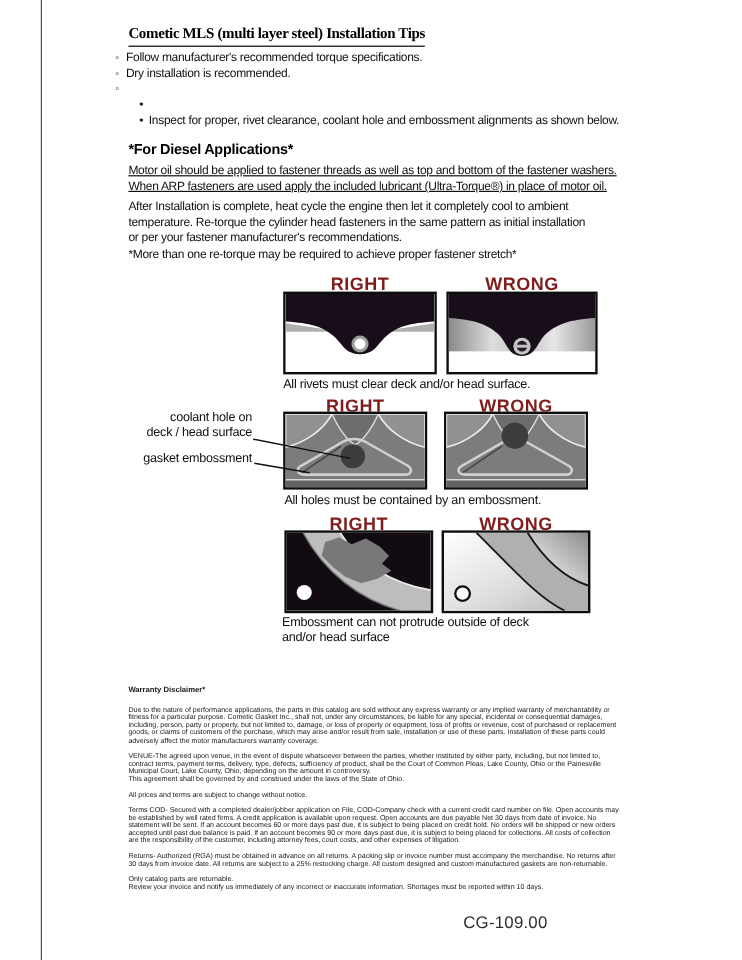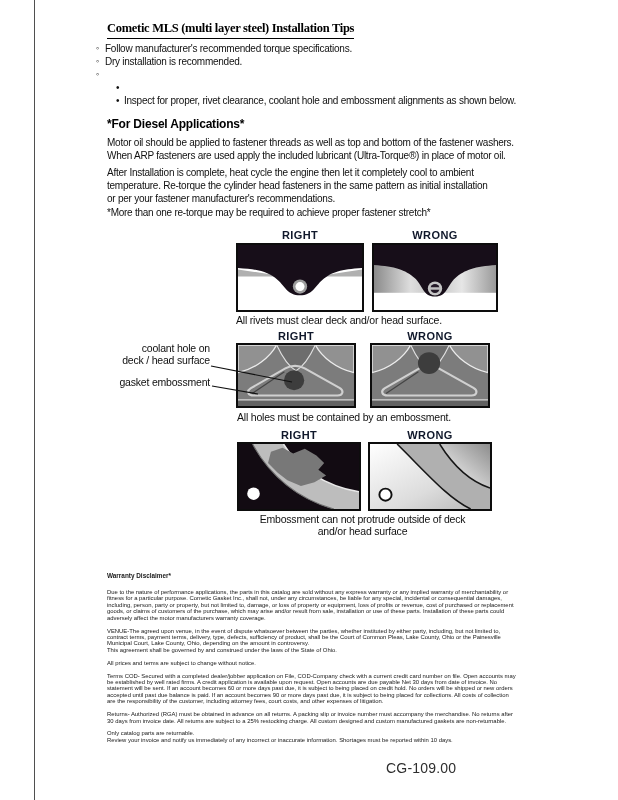--- a/index.html
+++ b/index.html
@@ -13,45 +13,45 @@
   .title-inner{display:inline-block;border-bottom:1.6px solid #000;padding-bottom:2px;}
 
   .tips{left:96px;top:42px;width:440px;font-size:10px;letter-spacing:-0.25px;line-height:13px;color:#101010;}
   .tip-row{display:flex;align-items:flex-start;}
   .tip-row .marker{flex:none;width:9px;font-size:9px;line-height:13px;}
   .tip-row.sub{padding-left:20px;}
   .tip-row.sub .marker{width:8px;font-size:10px;}
 
   .diesel-heading{left:107px;top:117px;font-size:12px;font-weight:bold;letter-spacing:-0.2px;color:#000;}
   .para{left:107px;width:445px;font-size:10px;letter-spacing:-0.25px;line-height:12.8px;color:#101010;}
-  .para1{top:137px;}
+  .para1{top:137px;text-decoration:underline;}
   .para2{top:167px;}
   .para3{top:207px;}
 
-  .dg-label{font-size:11px;font-weight:700;letter-spacing:0.4px;color:#0f172a;text-align:center;}
+  .dg-label{font-size:15px;font-weight:700;letter-spacing:0.4px;color:#7f1d1d;text-align:center;}
   .lbl-r1{left:236px;top:229px;width:128px;}
   .lbl-w1{left:372px;top:229px;width:126px;}
   .lbl-r2{left:236px;top:330px;width:120px;}
   .lbl-w2{left:370px;top:330px;width:120px;}
   .lbl-r3{left:237px;top:429px;width:124px;}
   .lbl-w3{left:368px;top:429px;width:124px;}
 
   .dg-box{border:2px solid #0d0d0d;box-sizing:border-box;background:#fff;}
   .box-r1{left:236px;top:243px;width:128px;height:69px;}
   .box-w1{left:372px;top:243px;width:126px;height:69px;}
   .box-r2{left:236px;top:343px;width:120px;height:65px;}
   .box-w2{left:370px;top:343px;width:120px;height:65px;}
   .box-r3{left:237px;top:442px;width:124px;height:69px;}
   .box-w3{left:368px;top:442px;width:124px;height:69px;}
   .dg-box svg{display:block;width:100%;height:100%;}
 
   .caption{font-size:10.5px;letter-spacing:-0.2px;color:#101010;line-height:11.5px;}
   .cap1{left:236px;top:315px;}
   .cap2{left:237px;top:412px;}
-  .cap3{left:245px;top:514px;width:235px;text-align:center;}
+  .cap3{left:235px;top:514px;width:235px;}
 
   .callout{font-size:10.5px;letter-spacing:-0.2px;line-height:11.5px;text-align:right;color:#101010;}
   .callout1{left:112px;top:343px;width:98px;}
   .callout2{left:108px;top:377px;width:102px;}
 
   .leaders{left:100px;top:225px;width:320px;height:320px;pointer-events:none;}
 
   .warranty{left:107px;top:572px;width:432px;color:#181818;}
   .w-title{font-size:6.4px;font-weight:bold;margin:0 0 10px 0;}
   .warranty p{font-size:5.9px;line-height:6.4px;margin:0 0 6.5px 0;letter-spacing:0;}

